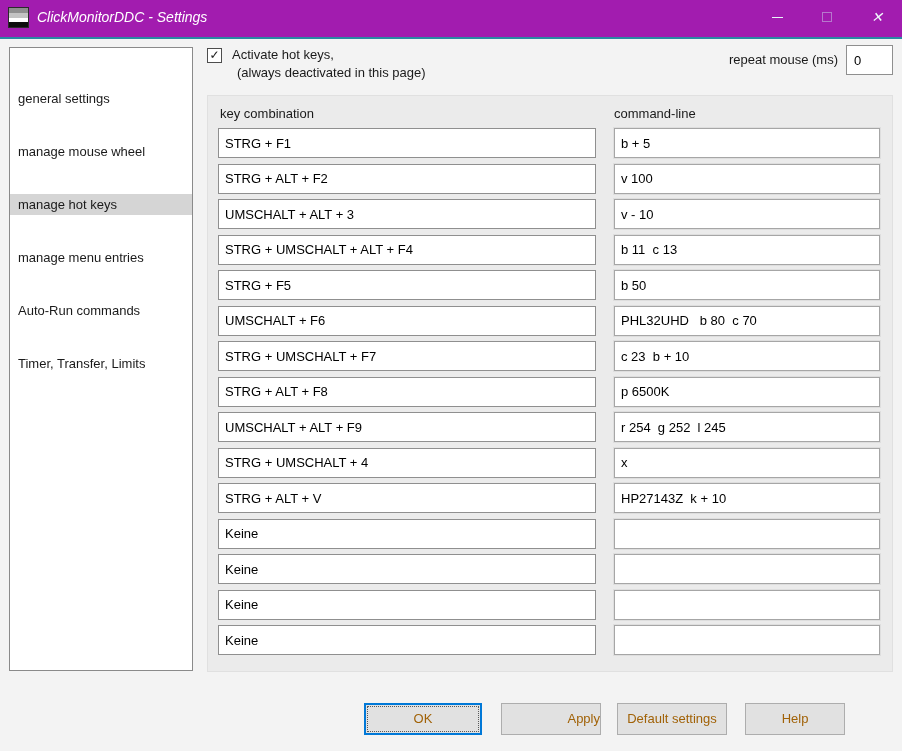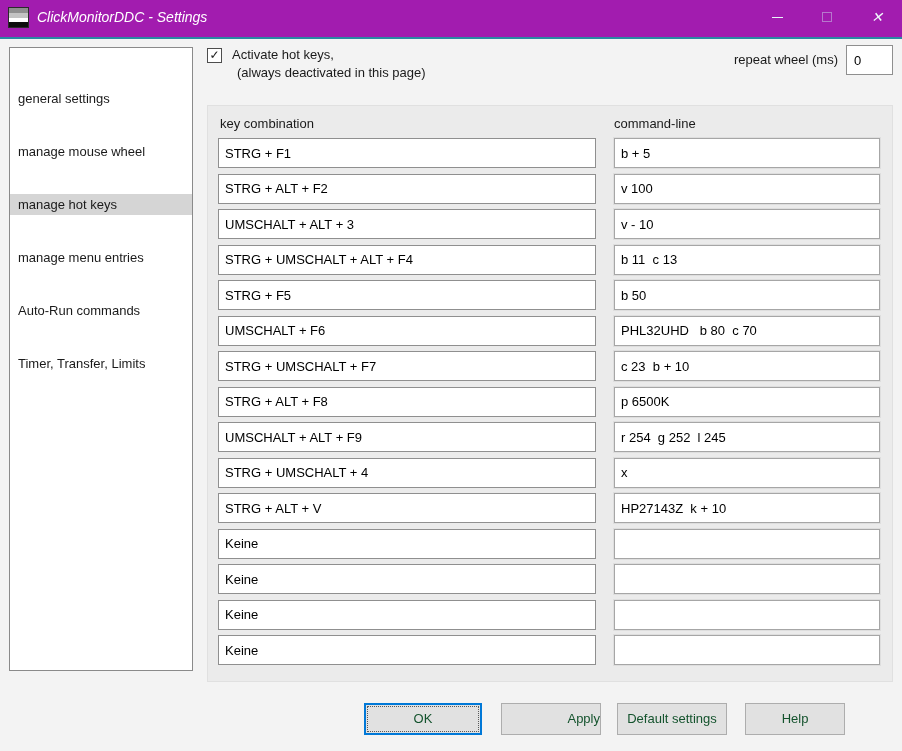--- a/index.html
+++ b/index.html
@@ -68,42 +68,42 @@
   .delay-label { position: absolute; left: 700px; top: 52px; width: 138px; text-align: right; white-space: nowrap; }
   .delay-input {
     position: absolute; left: 846px; top: 45px; width: 47px; height: 30px;
     background: #ffffff; border: 1px solid #8f8f8f; padding-left: 7px;
     font-family: "Liberation Sans", sans-serif; font-size: 13px; color: #000;
   }
 
   
   .panel {
     position: absolute; left: 207px; top: 95px; width: 686px; height: 577px;
-    background: #ebebeb; border: 1px solid #e0e0e0; margin-top: 10px;
+    background: #ebebeb; border: 1px solid #e0e0e0;
   }
   .col-head-key { position: absolute; left: 12px; top: 10px; color: #1a1a1a; }
   .col-head-cmd { position: absolute; left: 406px; top: 10px; color: #1a1a1a; }
   .rows {
     position: absolute; left: 0; top: 32px; width: 100%;
     display: flex; flex-direction: column; gap: 5.5px;
   }
   .row { position: relative; height: 30px; }
   .row input {
     position: absolute; height: 30px;
     background: #ffffff; padding-left: 6px;
     font-family: "Liberation Sans", sans-serif; font-size: 13px; color: #000;
   }
   .key-input { left: 10px; width: 378px; border: 1px solid #8f8f8f; }
   .cmd-input { left: 406px; width: 266px; border: 1px solid #a6a6a6; box-shadow: 0 0 0 1px #dedede; }
 
   
   .btn {
     position: absolute; top: 703px; height: 32px;
     background: #e1e1e1; border: 1px solid #adadad;
-    font-family: "Liberation Sans", sans-serif; font-size: 13px; color: #14532d;
+    font-family: "Liberation Sans", sans-serif; font-size: 13px; color: #a16207;
     text-align: center; line-height: 28px; cursor: default;
   }
   .btn-ok { left: 364px; width: 118px; border: 2px solid #0078d7; outline: 1px dotted #5a5a5a; outline-offset: -4px; }
   .btn-apply { left: 501px; width: 100px; text-align: right; }
   .btn-default { left: 617px; width: 110px; }
   .btn-help { left: 745px; width: 100px; }
 </style>
 </head>
 <body>
 
@@ -136,21 +136,21 @@
   <div class="side-item">Auto-Run commands</div>
   <div class="side-item">Timer, Transfer, Limits</div>
 </div>
 
 <div class="chk-wrap">
   <span class="checkbox"><span>✓</span></span>
   <span class="chk-line1">Activate hot keys,</span>
   <span class="chk-line2">(always deactivated in this page)</span>
 </div>
 
-<div class="delay-label">repeat wheel (ms)</div>
+<div class="delay-label">repeat mouse (ms)</div>
 <input class="delay-input" value="0" style="">
 
 <div class="panel">
   <div class="col-head-key">key combination</div>
   <div class="col-head-cmd">command-line</div>
   <div class="rows">
     <div class="row">
       <input class="key-input" value="STRG + F1" style="">
       <input class="cmd-input" value="b + 5" style="">
     </div>

